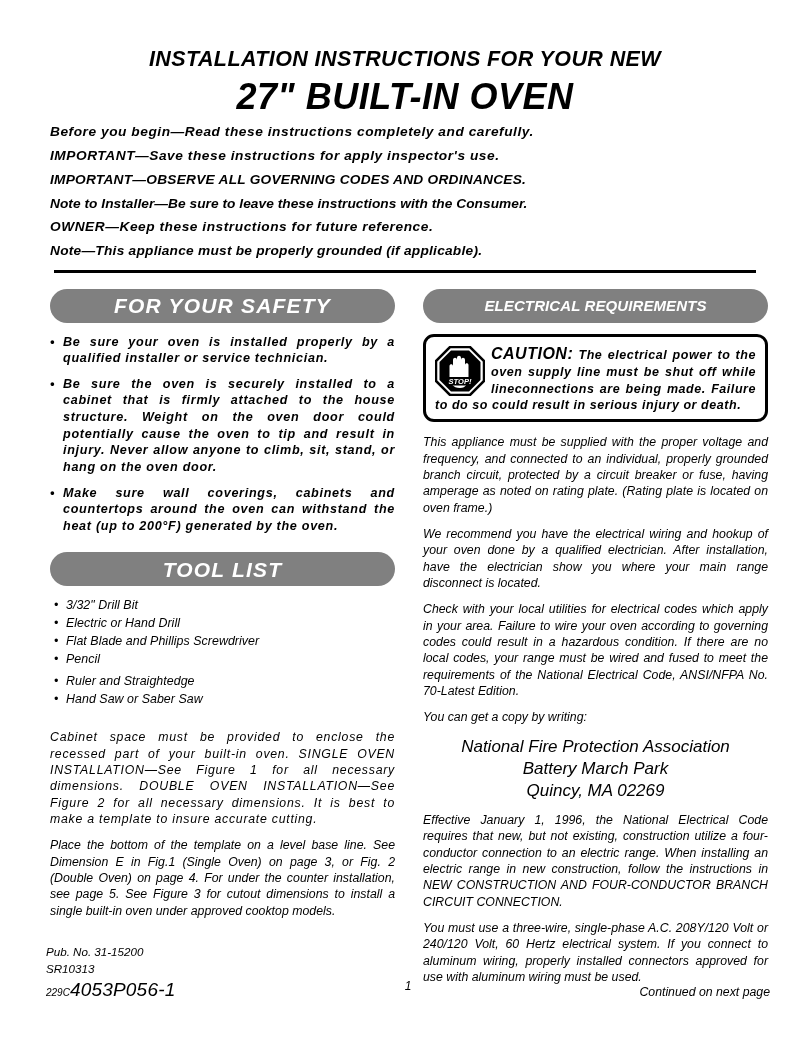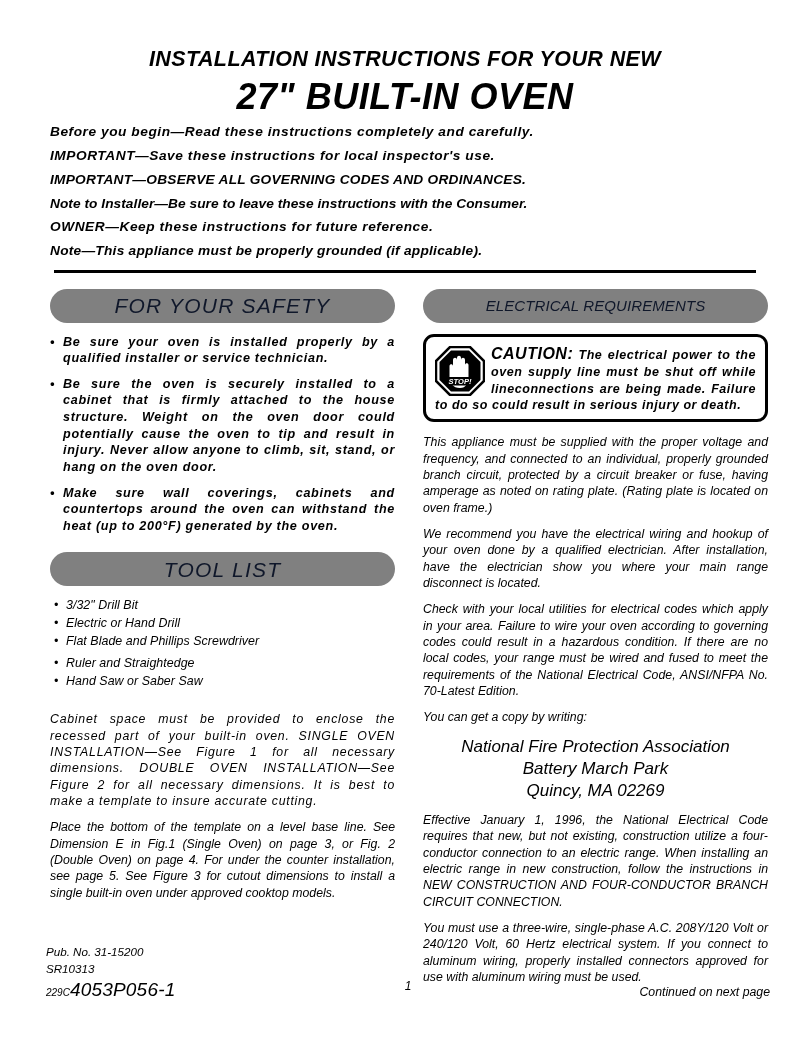--- a/index.html
+++ b/index.html
@@ -82,23 +82,23 @@
   .bar {
     background: #808080;
     border-radius: 17px;
     height: 34px;
     display: flex;
     align-items: center;
     justify-content: center;
     margin-bottom: 11px;
   }
   .bar-label {
-    color: #0f172a;
-    font-style: italic;
-    font-weight: normal;
+    color: #ffffff;
+    font-style: italic;
+    font-weight: bold;
     font-size: 21px;
     letter-spacing: 1.2px;
     line-height: 1;
     white-space: nowrap;
   }
   .bar.tight .bar-label { letter-spacing: 0.1px; font-size: 15px; }
 
   
   .bullets {
     margin: 0;
@@ -239,21 +239,21 @@
 </head>
 <body>
 
 <div class="page">
 
   <div class="header">
     <div class="title-line1">INSTALLATION INSTRUCTIONS FOR YOUR NEW</div>
     <div class="title-line2">27" BUILT-IN OVEN</div>
 
     <div class="intro-line">Before you begin—Read these instructions completely and carefully.</div>
-    <div class="intro-line">IMPORTANT—Save these instructions for local inspector's use.</div>
+    <div class="intro-line">IMPORTANT—Save these instructions for apply inspector's use.</div>
     <div class="intro-line tight">IMPORTANT—OBSERVE ALL GOVERNING CODES AND ORDINANCES.</div>
     <div class="intro-line tighter">Note to Installer—Be sure to leave these instructions with the Consumer.</div>
     <div class="intro-line">OWNER—Keep these instructions for future reference.</div>
     <div class="intro-line tight">Note—This appliance must be properly grounded (if applicable).</div>
 
     <div class="hrule"></div>
   </div>
 
   <div class="columns">
 
@@ -272,20 +272,21 @@
       <div style="height:18px"></div>
 
       <div class="bar">
         <span class="bar-label">TOOL LIST</span>
       </div>
 
       <ul class="tools">
         <li>3/32" Drill Bit</li>
         <li>Electric or Hand Drill</li>
         <li>Flat Blade and Phillips Screwdriver</li>
+        <li>Pencil</li>
         <li class="gap">Ruler and Straightedge</li>
         <li>Hand Saw or Saber Saw</li>
       </ul>
 
       <div style="height:20px"></div>
 
 
       <p class="para loose">Cabinet space must be provided to enclose the recessed part of your built-in oven.  SINGLE OVEN INSTALLATION—See Figure 1 for all necessary dimensions.  DOUBLE OVEN INSTALLATION—See Figure 2 for all necessary dimensions.  It is best to make a template to insure accurate cutting.</p>
       <p class="para">Place the bottom of the template on a level base line.  See Dimension E in Fig.1 (Single Oven) on page 3, or Fig. 2 (Double Oven) on page 4.  For under the counter installation, see page 5. See Figure 3 for cutout dimensions to install a single built-in oven under approved cooktop models.</p>
 

